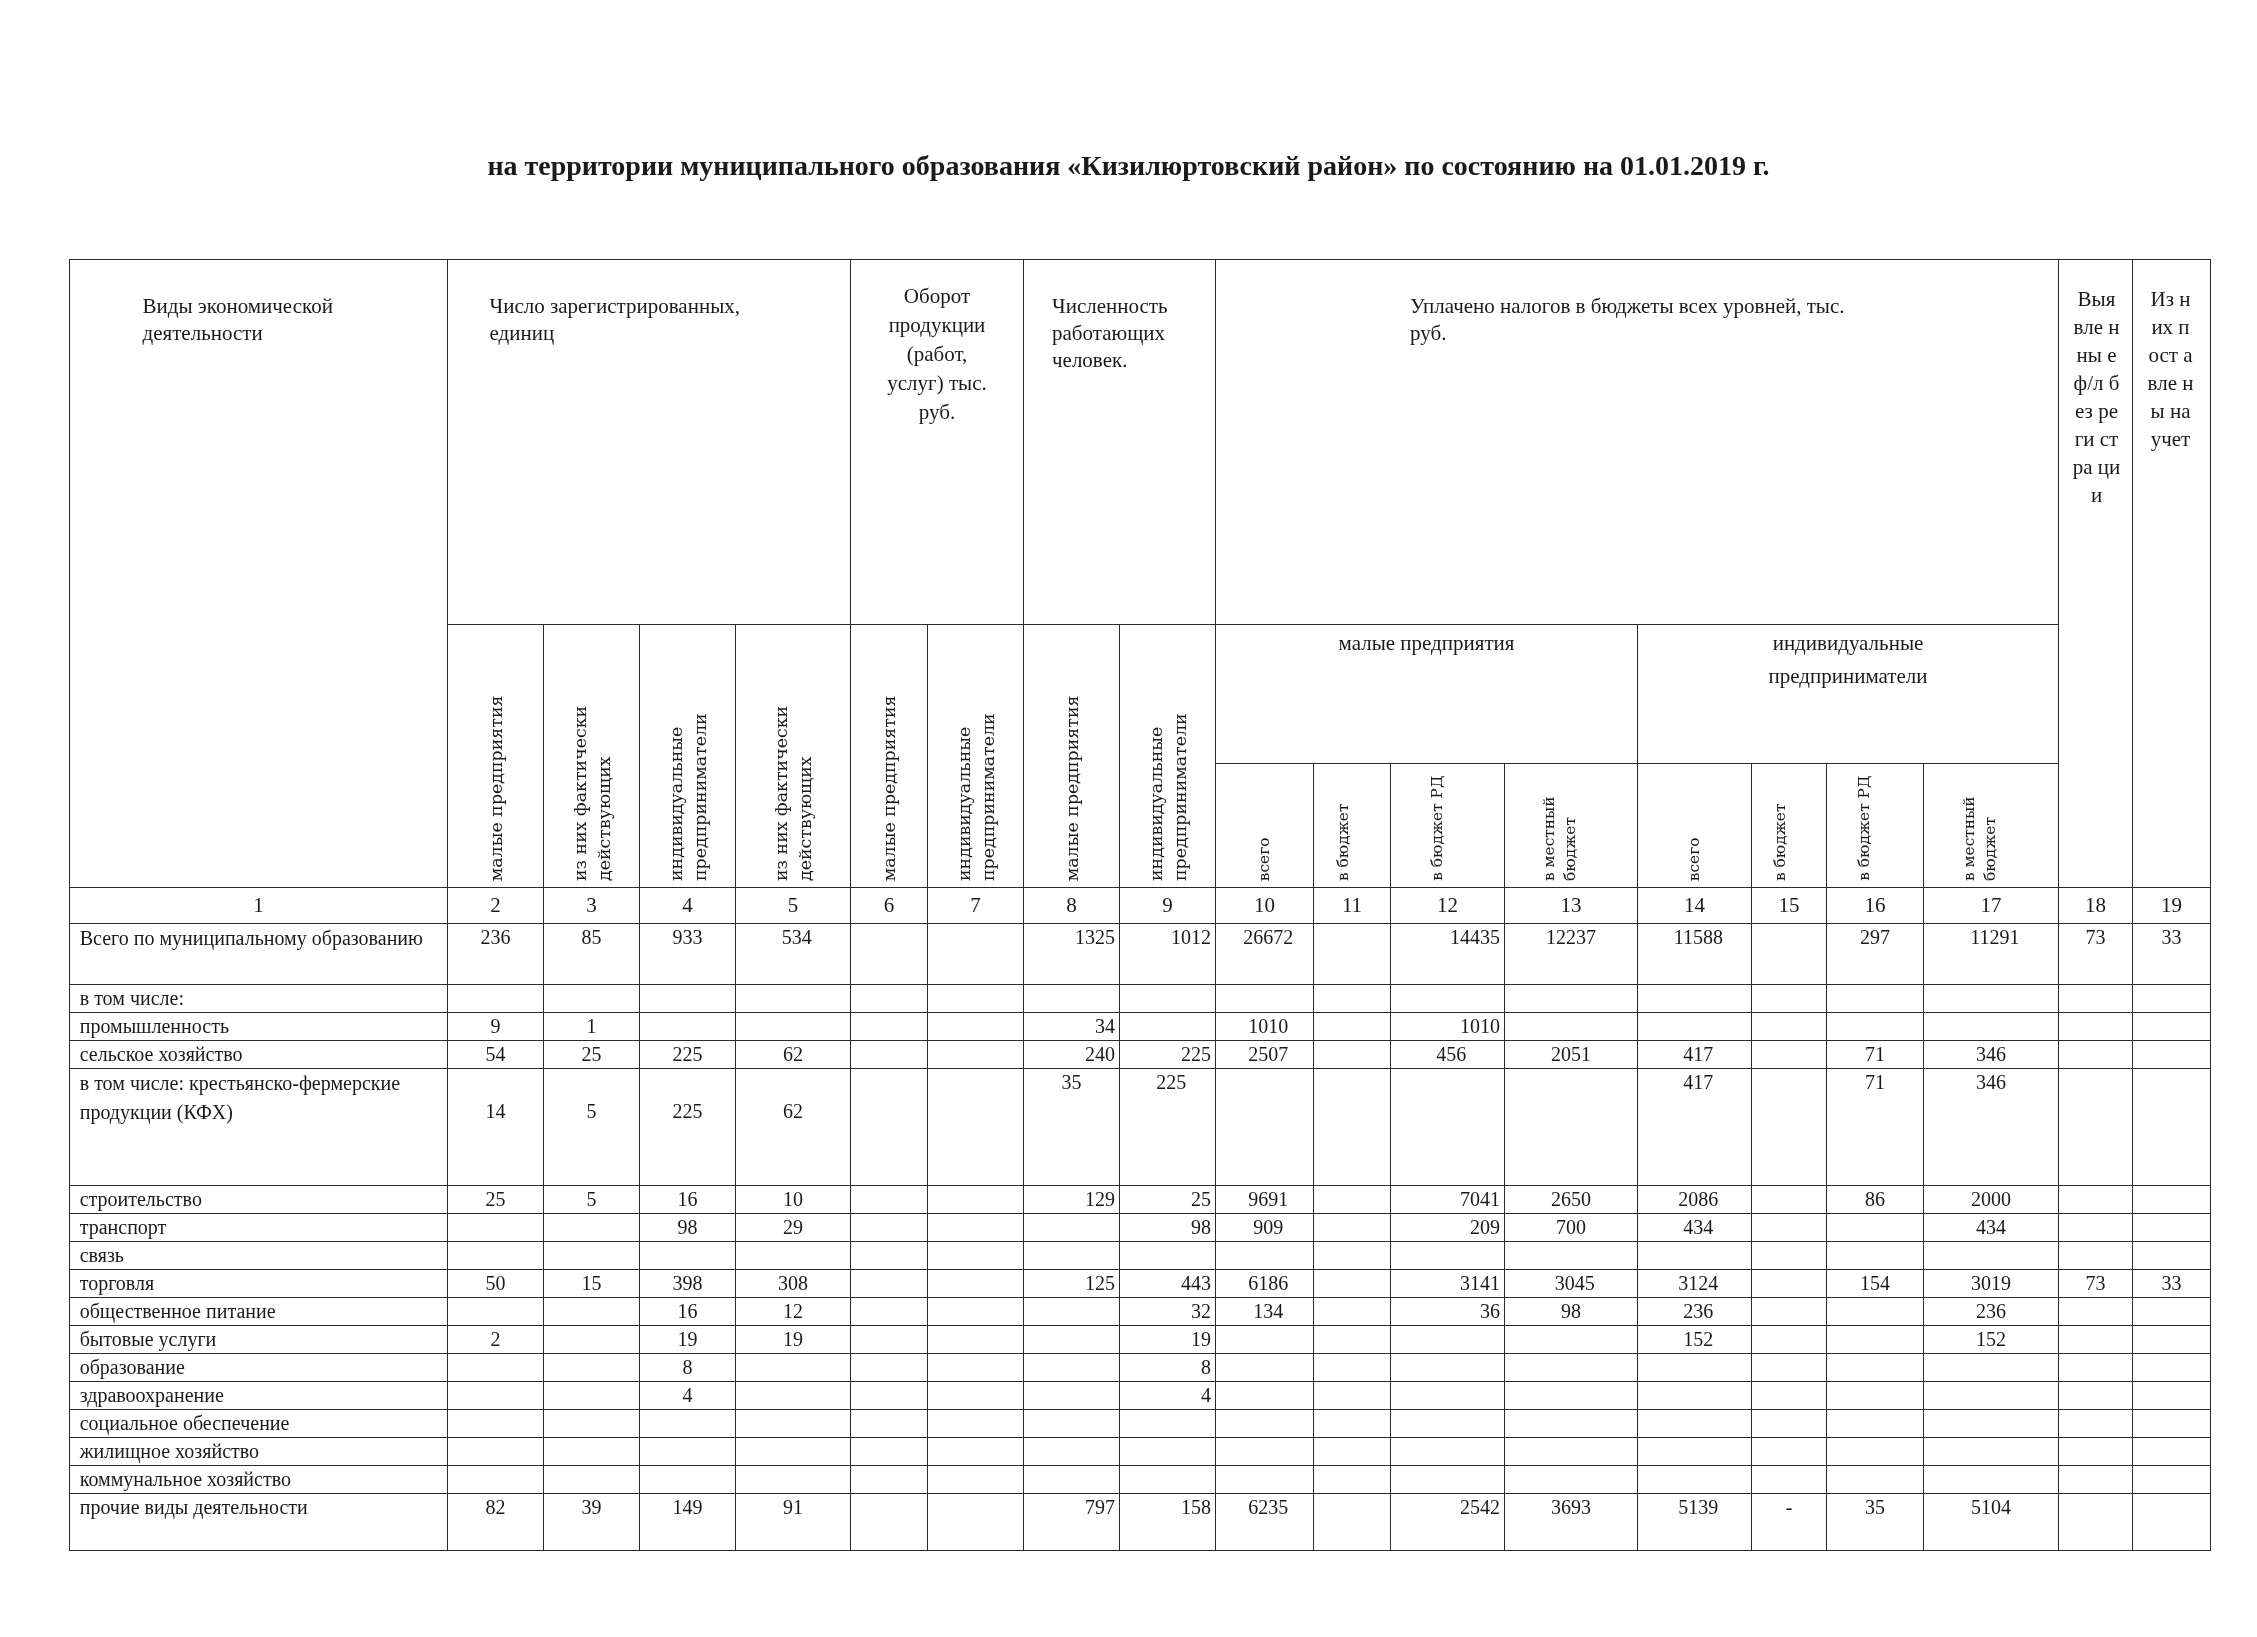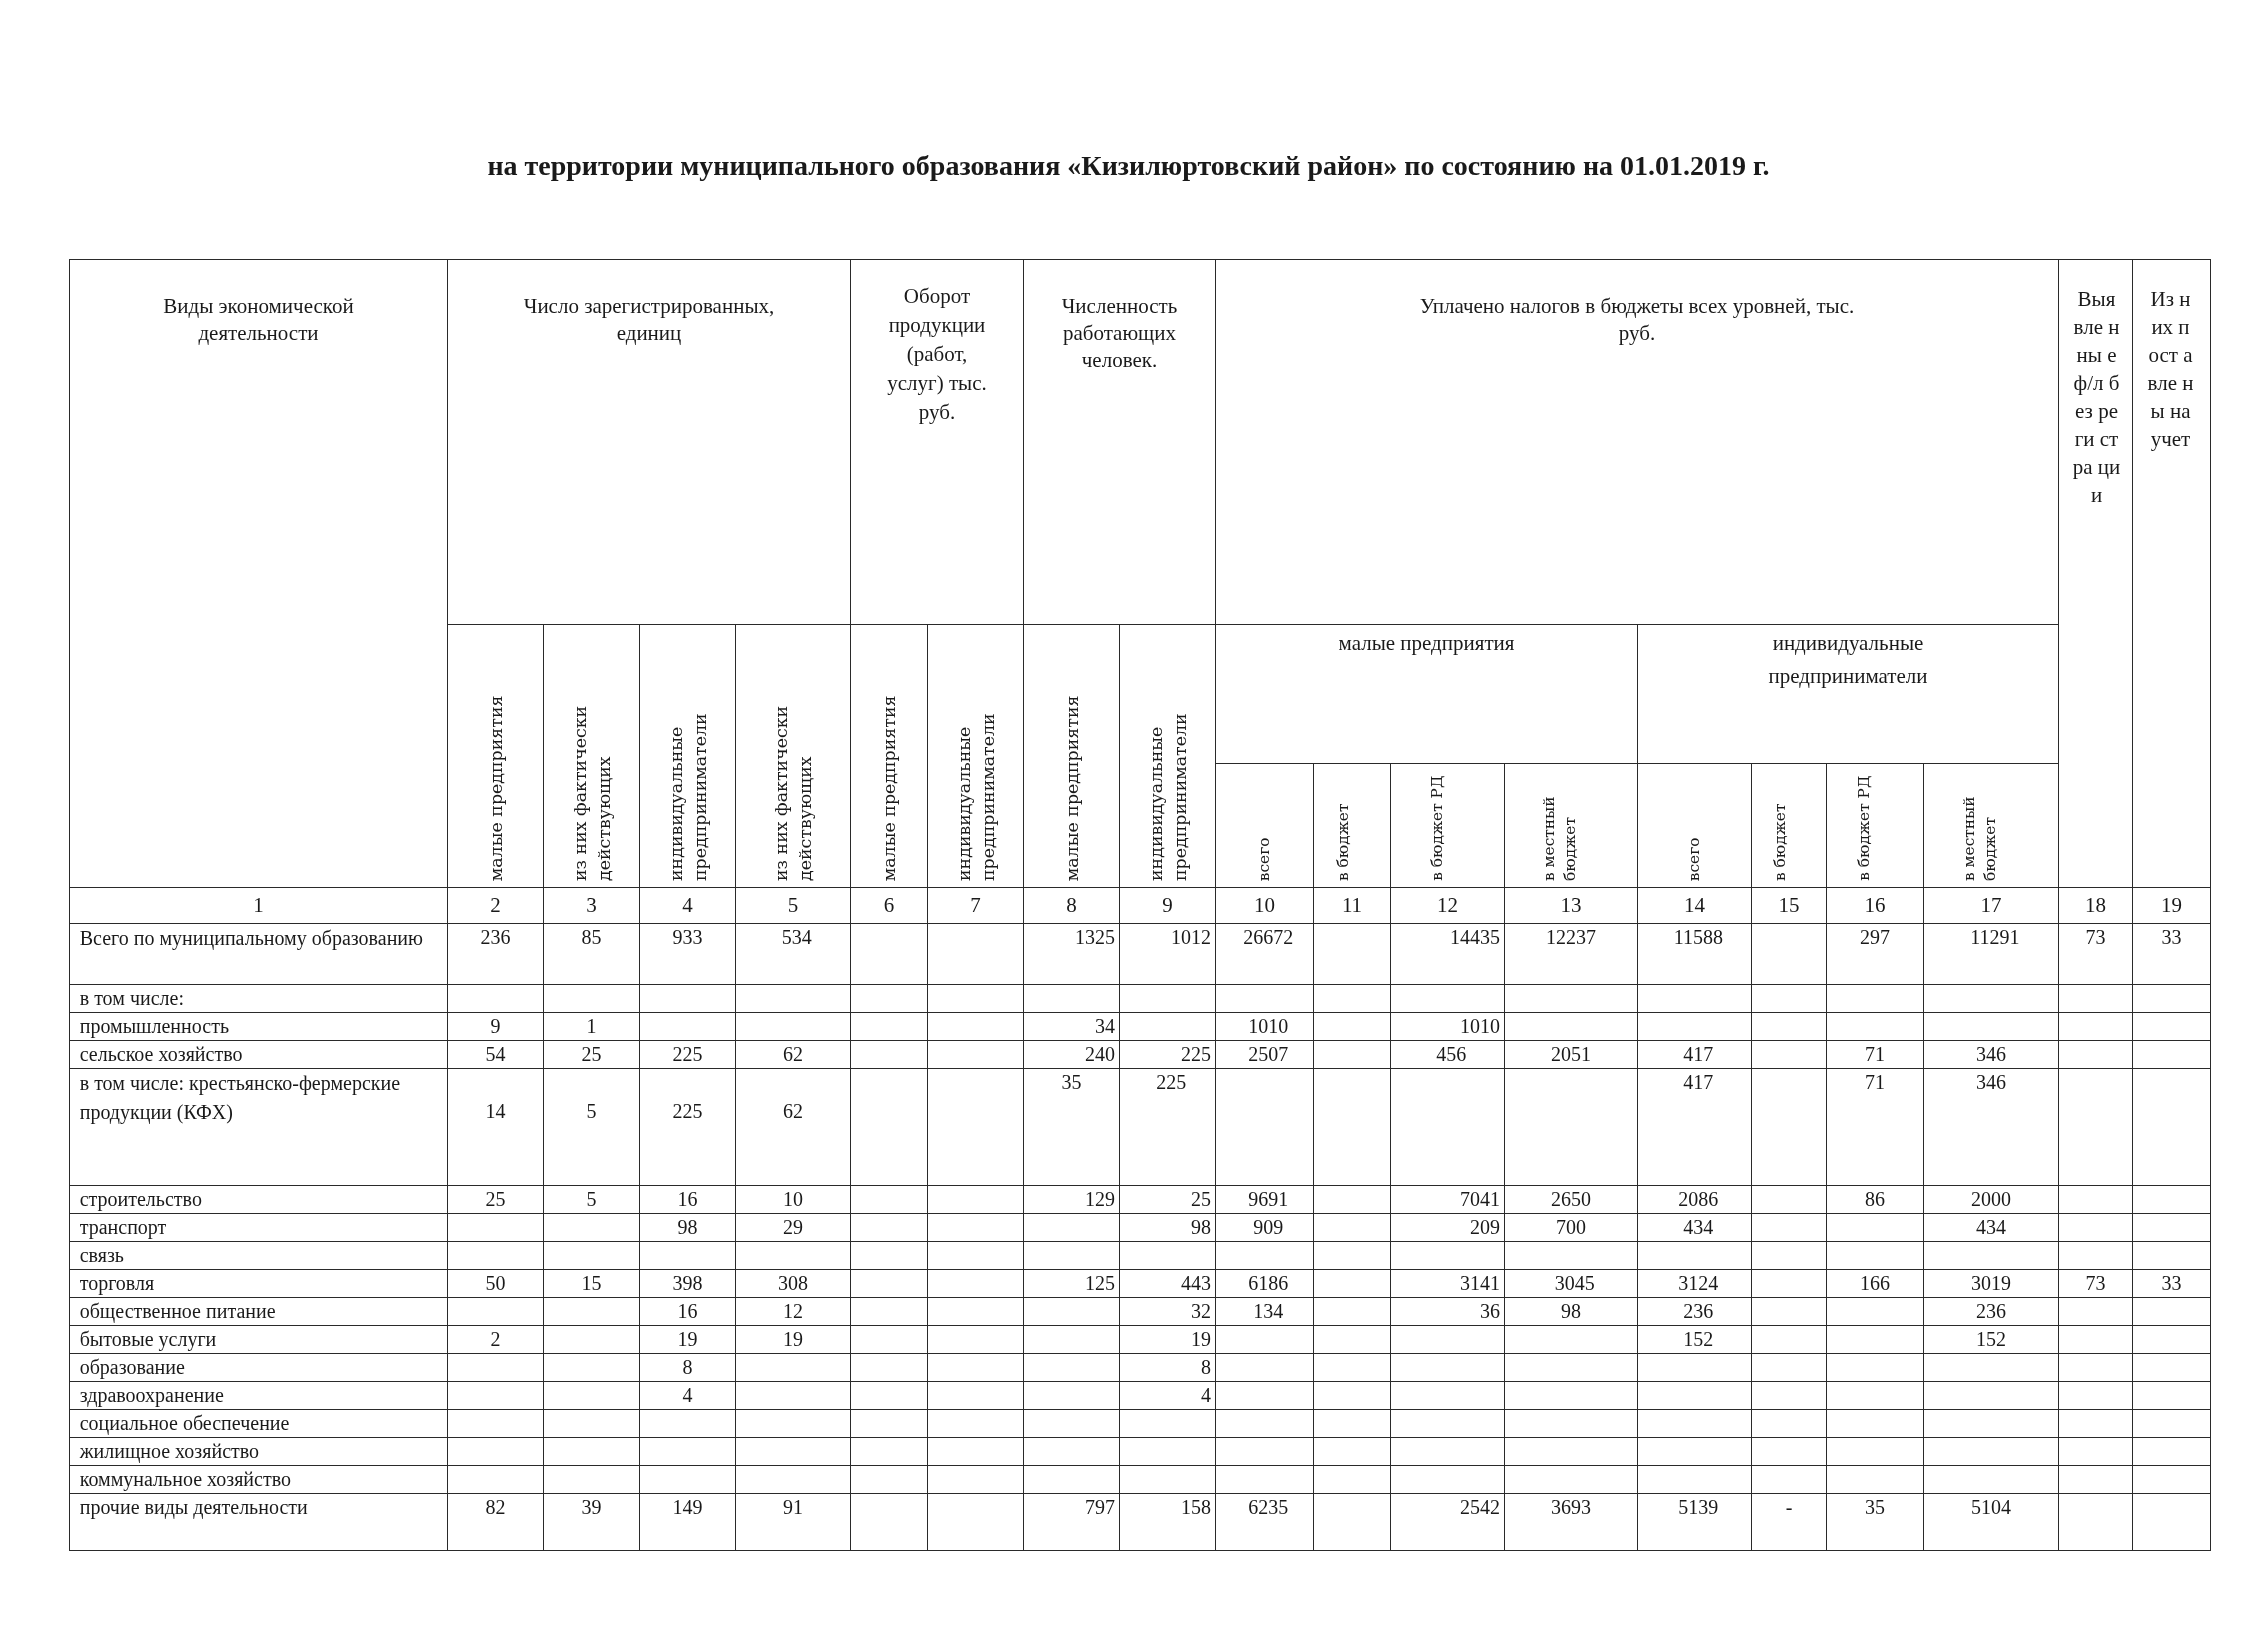--- a/index.html
+++ b/index.html
@@ -14,21 +14,21 @@
     .title div { text-align: center; }
     .title .l1 { padding-left: 39px; }
     table.grid {
       position: absolute; left: 69px; top: 259px; width: 2135px;
       border-collapse: collapse; table-layout: fixed;
       font-size: 21px;
     }
     table.grid td, table.grid th {
       border: 1.9px solid #2a2a2a; padding: 0; font-weight: normal; vertical-align: top;
     }
-    .hdr { text-align: center; line-height: 27px; padding-top: 33px !important; }
+    .hdr { line-height: 27px; padding-top: 33px !important; }
     .hdr-small { text-align: center; line-height: 29px; padding-top: 9.7px !important; }
     .hdr-narrow { text-align: center; line-height: 28px; padding: 25px 5.8px 0 13.5px !important; }
     .vert-cell { height: 256px; vertical-align: bottom !important; text-align: center; }
     .vert {
       writing-mode: vertical-rl; transform: rotate(180deg);
       font-size: 19.3px; line-height: 24px; display: inline-block; text-align: left;
       padding-bottom: 13.5px; margin: 0 auto; font-family: "DejaVu Serif", serif; font-size: 17.4px;
     }
     .vert-sub-cell { height: 116px; vertical-align: bottom !important; text-align: center; }
     .vert-sub { font-family: "DejaVu Serif", serif; font-size: 15.4px; line-height: 21px; }
@@ -324,21 +324,21 @@
         <td class="c"></td>
         <td class="c"></td>
         <td class="r">125</td>
         <td class="r">443</td>
         <td class="l">6186</td>
         <td class="c"></td>
         <td class="r">3141</td>
         <td class="l">3045</td>
         <td class="l">3124</td>
         <td class="c"></td>
-        <td class="c">166</td>
+        <td class="c">154</td>
         <td class="c">3019</td>
         <td class="c">73</td>
         <td class="c">33</td>
       </tr>
       <tr class="data">
         <td class="label">общественное питание</td>
         <td class="c"></td>
         <td class="c"></td>
         <td class="c">16</td>
         <td class="c">12</td>

